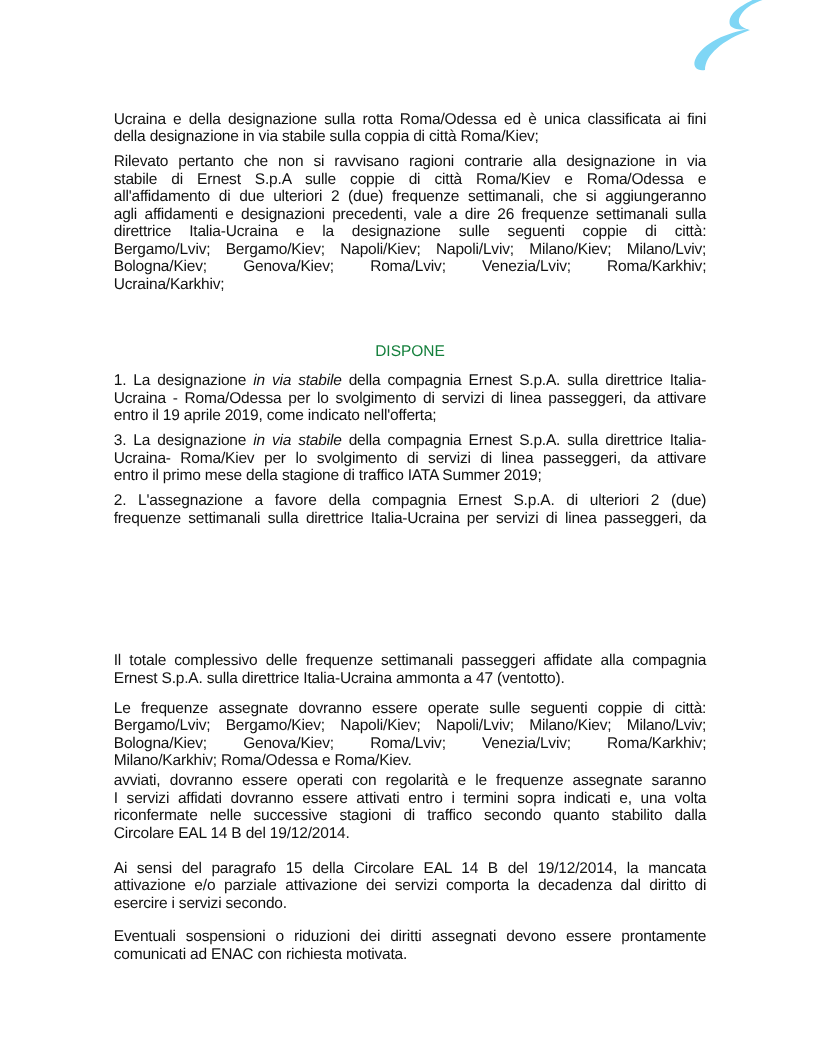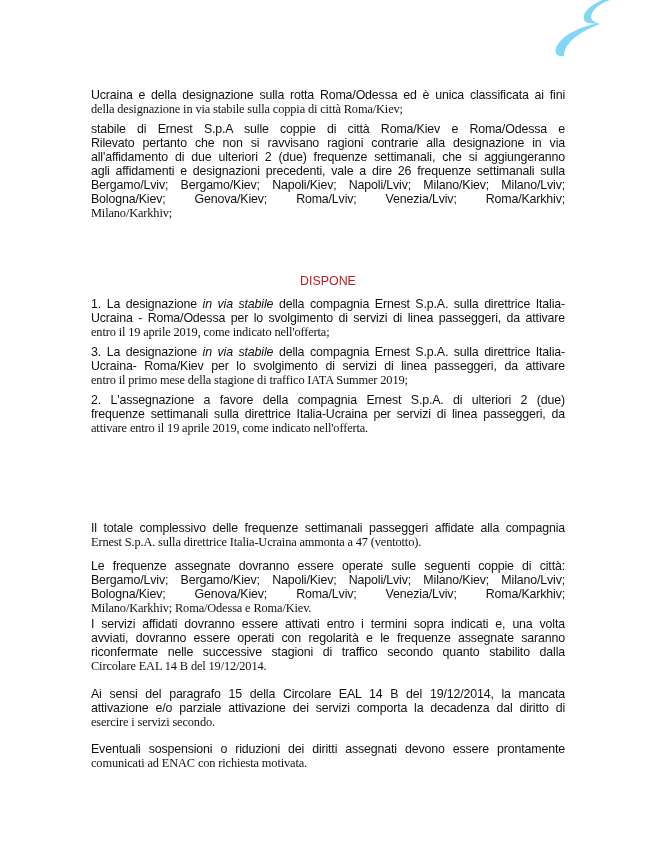--- a/index.html
+++ b/index.html
@@ -9,85 +9,85 @@
     }
     .logo { position: absolute; left: 538px; top: 0; width: 80px; height: 58px; }
     .p {
       position: absolute; left: 91px; width: 474px;
       font-family: "Liberation Sans", sans-serif; font-size: 12.4px; line-height: 14px;
       color: #111; text-align: justify; margin: 0;
       letter-spacing: -0.15px;
     }
     .heading {
       position: absolute; left: 91px; width: 474px; text-align: center;
-      font-family: "Liberation Sans", sans-serif; font-size: 12.4px; line-height: 14px; color: #b91c1c;
+      font-family: "Liberation Sans", sans-serif; font-size: 12.4px; line-height: 14px; color: #15803d;
     }
     .p span.blk { display: block; text-align: justify; text-align-last: justify; }
-    .p span.last { display: block; text-align: right; text-align-last: left; font-family: Liberation Serif, serif; }
+    .p span.last { display: block; text-align: right; text-align-last: left; }
     em { }
   </style>
 </head>
 <body>
 
 <div class="page">
 
   <svg class="logo" viewBox="0 0 80 58">
     <path d="M64 0 C52 6 44 12 46 20 C48 24 56 24 62 23 C44 26 24 34 18 48 C16 54 20 57 26 56 C26 44 40 32 62 24 C54 22 50 18 56 10 C60 5 66 2 72 0 Z" fill="#7fd6f5"></path>
   </svg>
 
   <div class="p" style="top:88px">
     <span class="blk">Ucraina e della designazione sulla rotta Roma/Odessa ed è unica classificata ai fini</span>
     <span class="last">della designazione in via stabile sulla coppia di città Roma/Kiev;</span>
   </div>
 
   <div class="p" style="top:122px">
+    <span class="blk">Rilevato pertanto che non si ravvisano ragioni contrarie alla designazione in via</span>
     <span class="blk">stabile di Ernest S.p.A sulle coppie di città Roma/Kiev e Roma/Odessa e</span>
-    <span class="blk">Rilevato pertanto che non si ravvisano ragioni contrarie alla designazione in via</span>
     <span class="blk">all'affidamento di due ulteriori  2 (due) frequenze settimanali, che si aggiungeranno</span>
     <span class="blk">agli affidamenti e designazioni precedenti, vale a dire 26 frequenze settimanali sulla</span>
+    <span class="blk">direttrice Italia-Ucraina e la designazione sulle seguenti coppie  di città:</span>
     <span class="blk">Bergamo/Lviv; Bergamo/Kiev; Napoli/Kiev; Napoli/Lviv; Milano/Kiev; Milano/Lviv;</span>
     <span class="blk">Bologna/Kiev; Genova/Kiev; Roma/Lviv; Venezia/Lviv; Roma/Karkhiv;</span>
-    <span class="last">Milano/Karkhiv;</span>
+    <span class="last">Ucraina/Karkhiv;</span>
   </div>
 
   <div class="heading" style="top:274px">DISPONE</div>
 
   <div class="p" style="top:297px">
     <span class="blk"><span>1. La designazione </span><em>in via stabile</em><span> della compagnia Ernest S.p.A. sulla direttrice Italia-</span></span>
     <span class="blk">Ucraina - Roma/Odessa per lo svolgimento di servizi di linea passeggeri, da attivare</span>
     <span class="last">entro il 19 aprile 2019, come indicato nell'offerta;</span>
   </div>
 
   <div class="p" style="top:345px">
     <span class="blk"><span>3. La designazione </span><em>in via stabile</em><span> della compagnia Ernest S.p.A. sulla direttrice Italia-</span></span>
     <span class="blk">Ucraina- Roma/Kiev per lo svolgimento di servizi di linea passeggeri, da attivare</span>
     <span class="last">entro il primo mese della  stagione di traffico IATA Summer 2019;</span>
   </div>
 
   <div class="p" style="top:393px">
     <span class="blk">2. L'assegnazione a favore della compagnia Ernest S.p.A. di ulteriori 2 (due)</span>
     <span class="blk">frequenze settimanali sulla direttrice Italia-Ucraina per servizi di linea passeggeri, da</span>
-    <span class="last">attivare entro il 19 aprile 2019, come indicato nell'offerta.</span>
   </div>
 
   <div class="p" style="top:521px">
     <span class="blk">Il totale complessivo delle frequenze settimanali passeggeri affidate alla compagnia</span>
     <span class="last">Ernest S.p.A. sulla direttrice Italia-Ucraina  ammonta a 47 (ventotto).</span>
   </div>
 
   <div class="p" style="top:559px">
     <span class="blk">Le frequenze assegnate dovranno essere operate sulle seguenti coppie di città:</span>
     <span class="blk">Bergamo/Lviv; Bergamo/Kiev; Napoli/Kiev; Napoli/Lviv; Milano/Kiev; Milano/Lviv;</span>
     <span class="blk">Bologna/Kiev; Genova/Kiev; Roma/Lviv; Venezia/Lviv; Roma/Karkhiv;</span>
     <span class="last">Milano/Karkhiv; Roma/Odessa e Roma/Kiev.</span>
   </div>
 
   <div class="p" style="top:617px">
+    <span class="blk">avviati, dovranno essere operati con regolarità e le frequenze assegnate saranno</span>
     <span class="blk">I servizi affidati dovranno essere attivati entro i termini sopra indicati e, una volta</span>
-    <span class="blk">avviati, dovranno essere operati con regolarità e le frequenze assegnate saranno</span>
     <span class="blk">riconfermate nelle successive stagioni di traffico secondo quanto stabilito dalla</span>
     <span class="last">Circolare EAL 14 B del 19/12/2014.</span>
   </div>
 
   <div class="p" style="top:687px">
     <span class="blk">Ai sensi del paragrafo 15 della Circolare EAL 14 B del 19/12/2014, la mancata</span>
     <span class="blk">attivazione e/o parziale attivazione dei servizi comporta la decadenza dal diritto di</span>
     <span class="last">esercire i servizi secondo.</span>
   </div>
 

